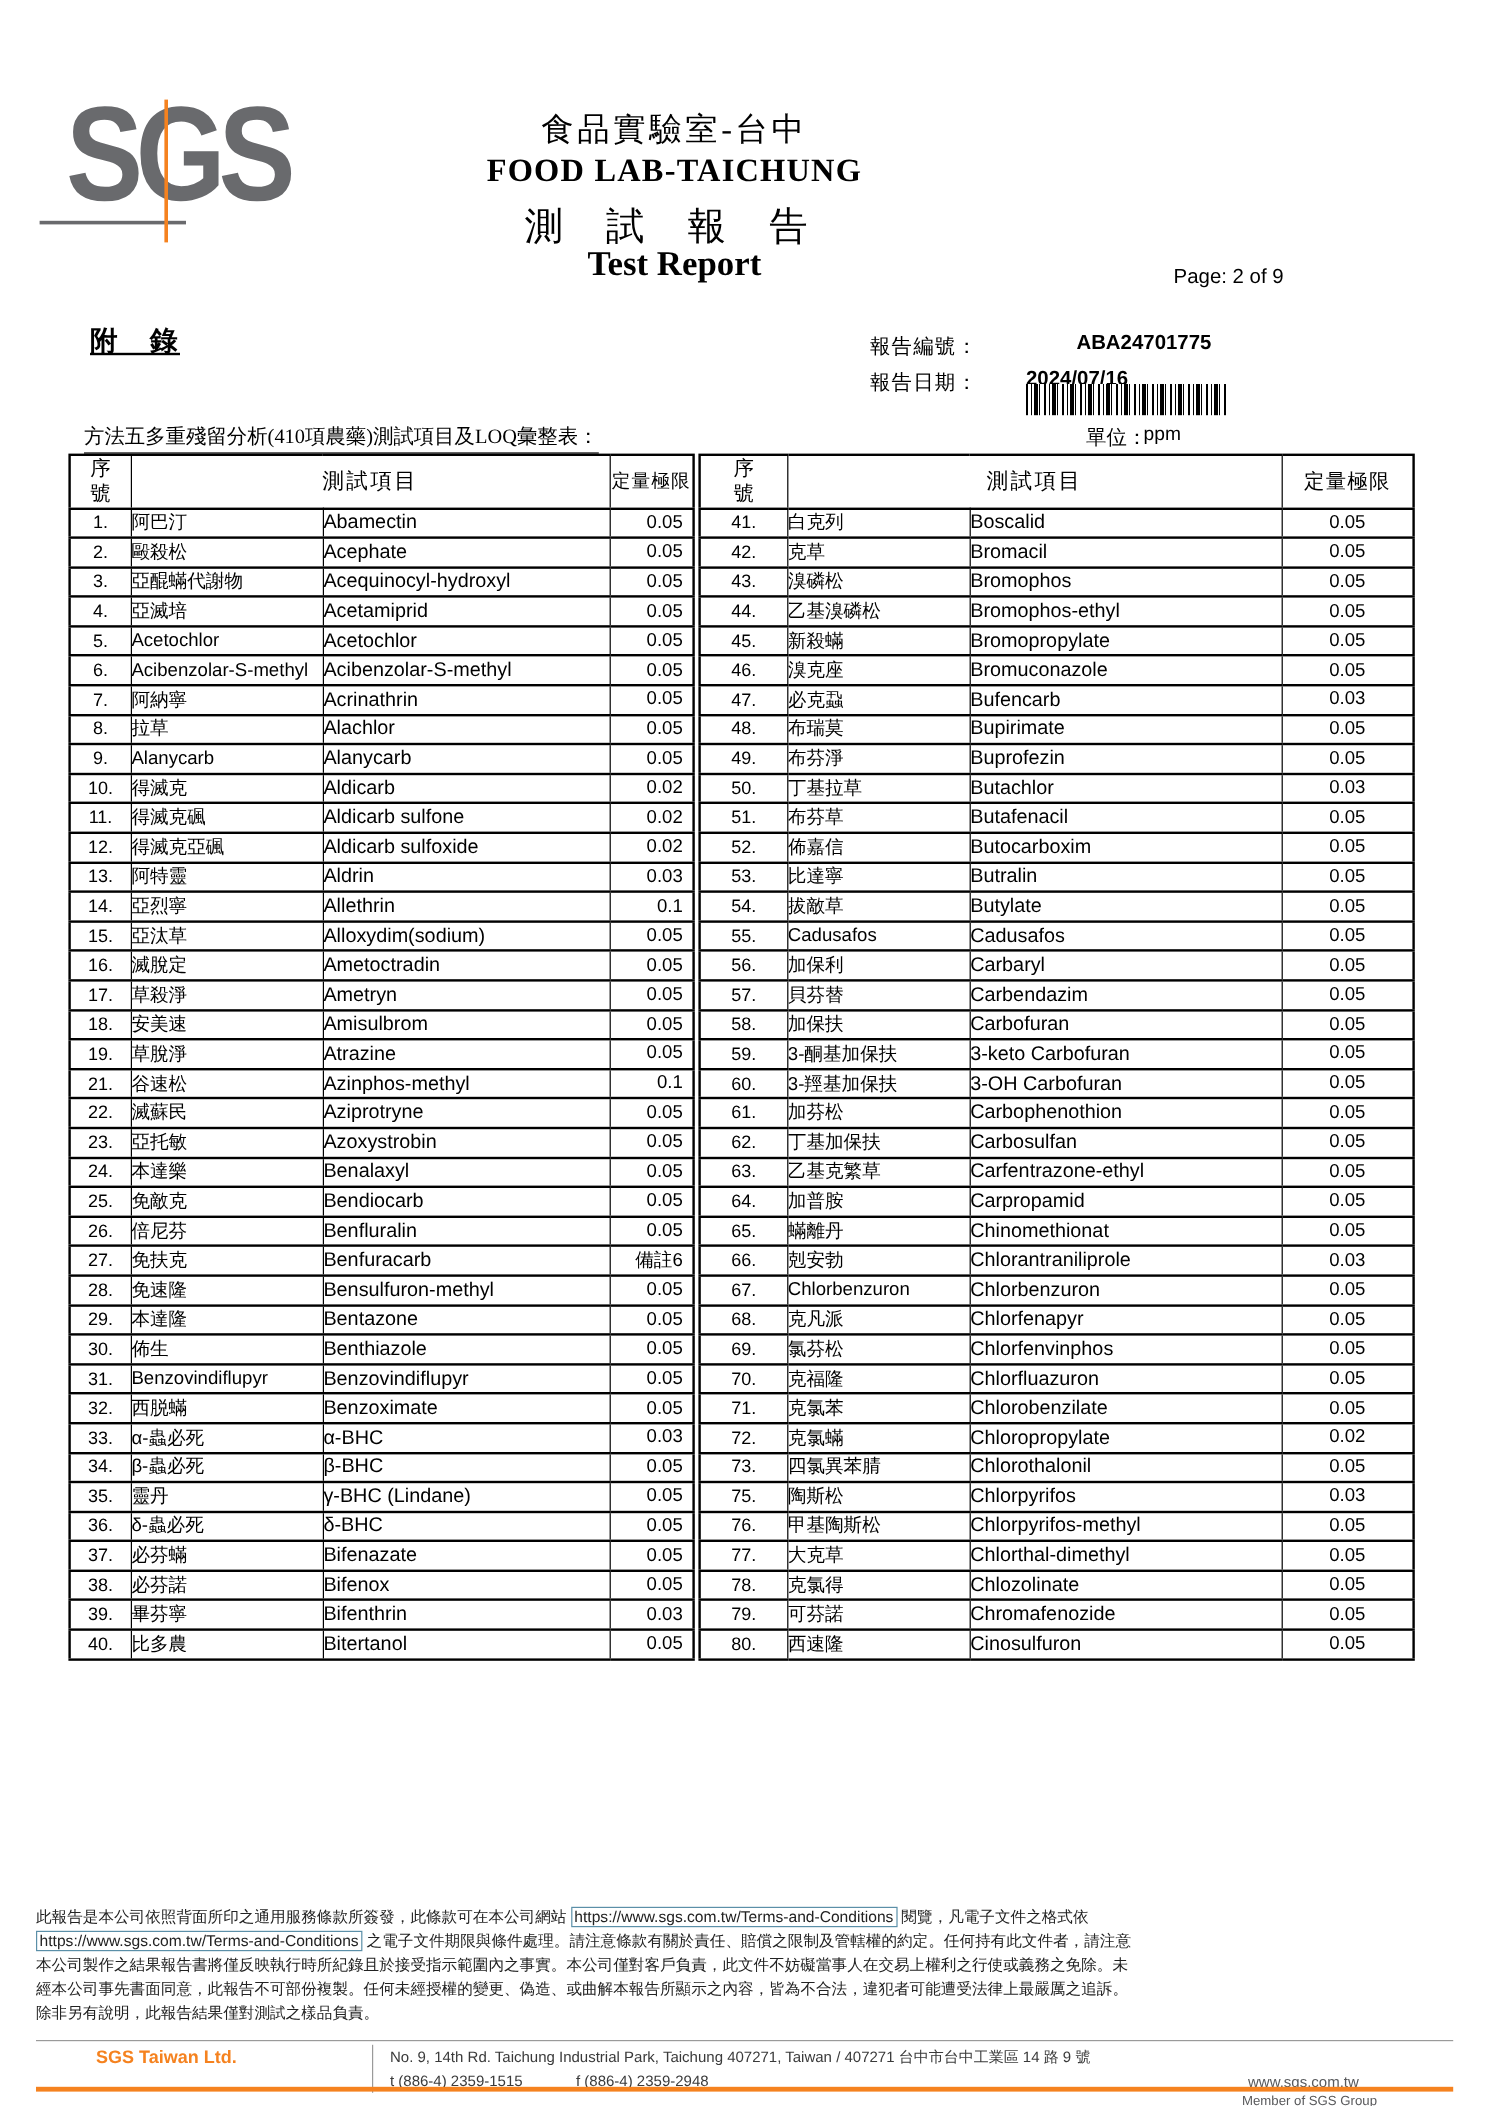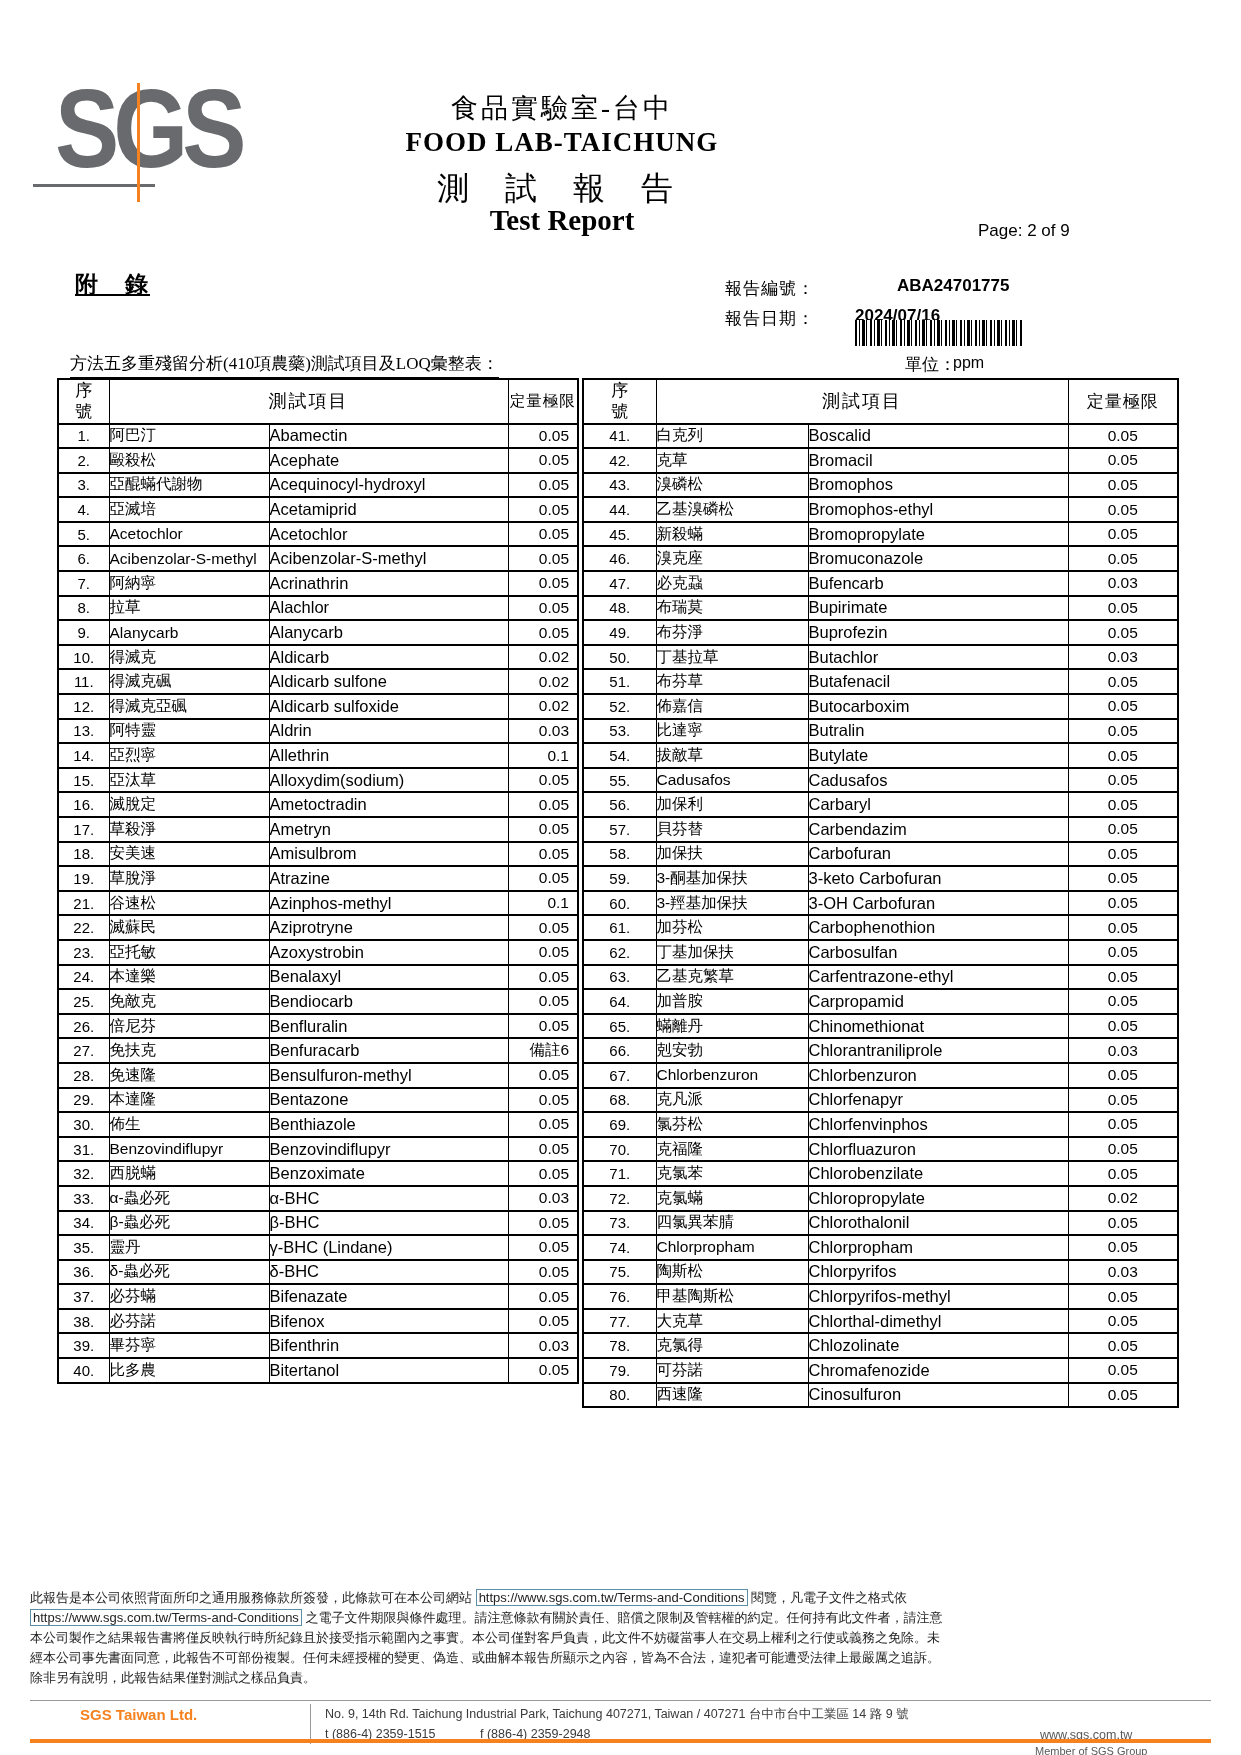--- a/index.html
+++ b/index.html
@@ -574,26 +574,20 @@
           <td class="td-en">Chloropropylate</td>
           <td class="td-loq">0.02</td>
         </tr>
         <tr>
           <td class="td-seq">73.</td>
           <td class="td-zh">四氯異苯腈</td>
           <td class="td-en">Chlorothalonil</td>
           <td class="td-loq">0.05</td>
         </tr>
         <tr>
-          <td class="td-seq">74.</td>
-          <td class="td-zh">Chlorpropham</td>
-          <td class="td-en">Chlorpropham</td>
-          <td class="td-loq">0.05</td>
-        </tr>
-        <tr>
           <td class="td-seq">75.</td>
           <td class="td-zh">陶斯松</td>
           <td class="td-en">Chlorpyrifos</td>
           <td class="td-loq">0.03</td>
         </tr>
         <tr>
           <td class="td-seq">76.</td>
           <td class="td-zh">甲基陶斯松</td>
           <td class="td-en">Chlorpyrifos-methyl</td>
           <td class="td-loq">0.05</td>

